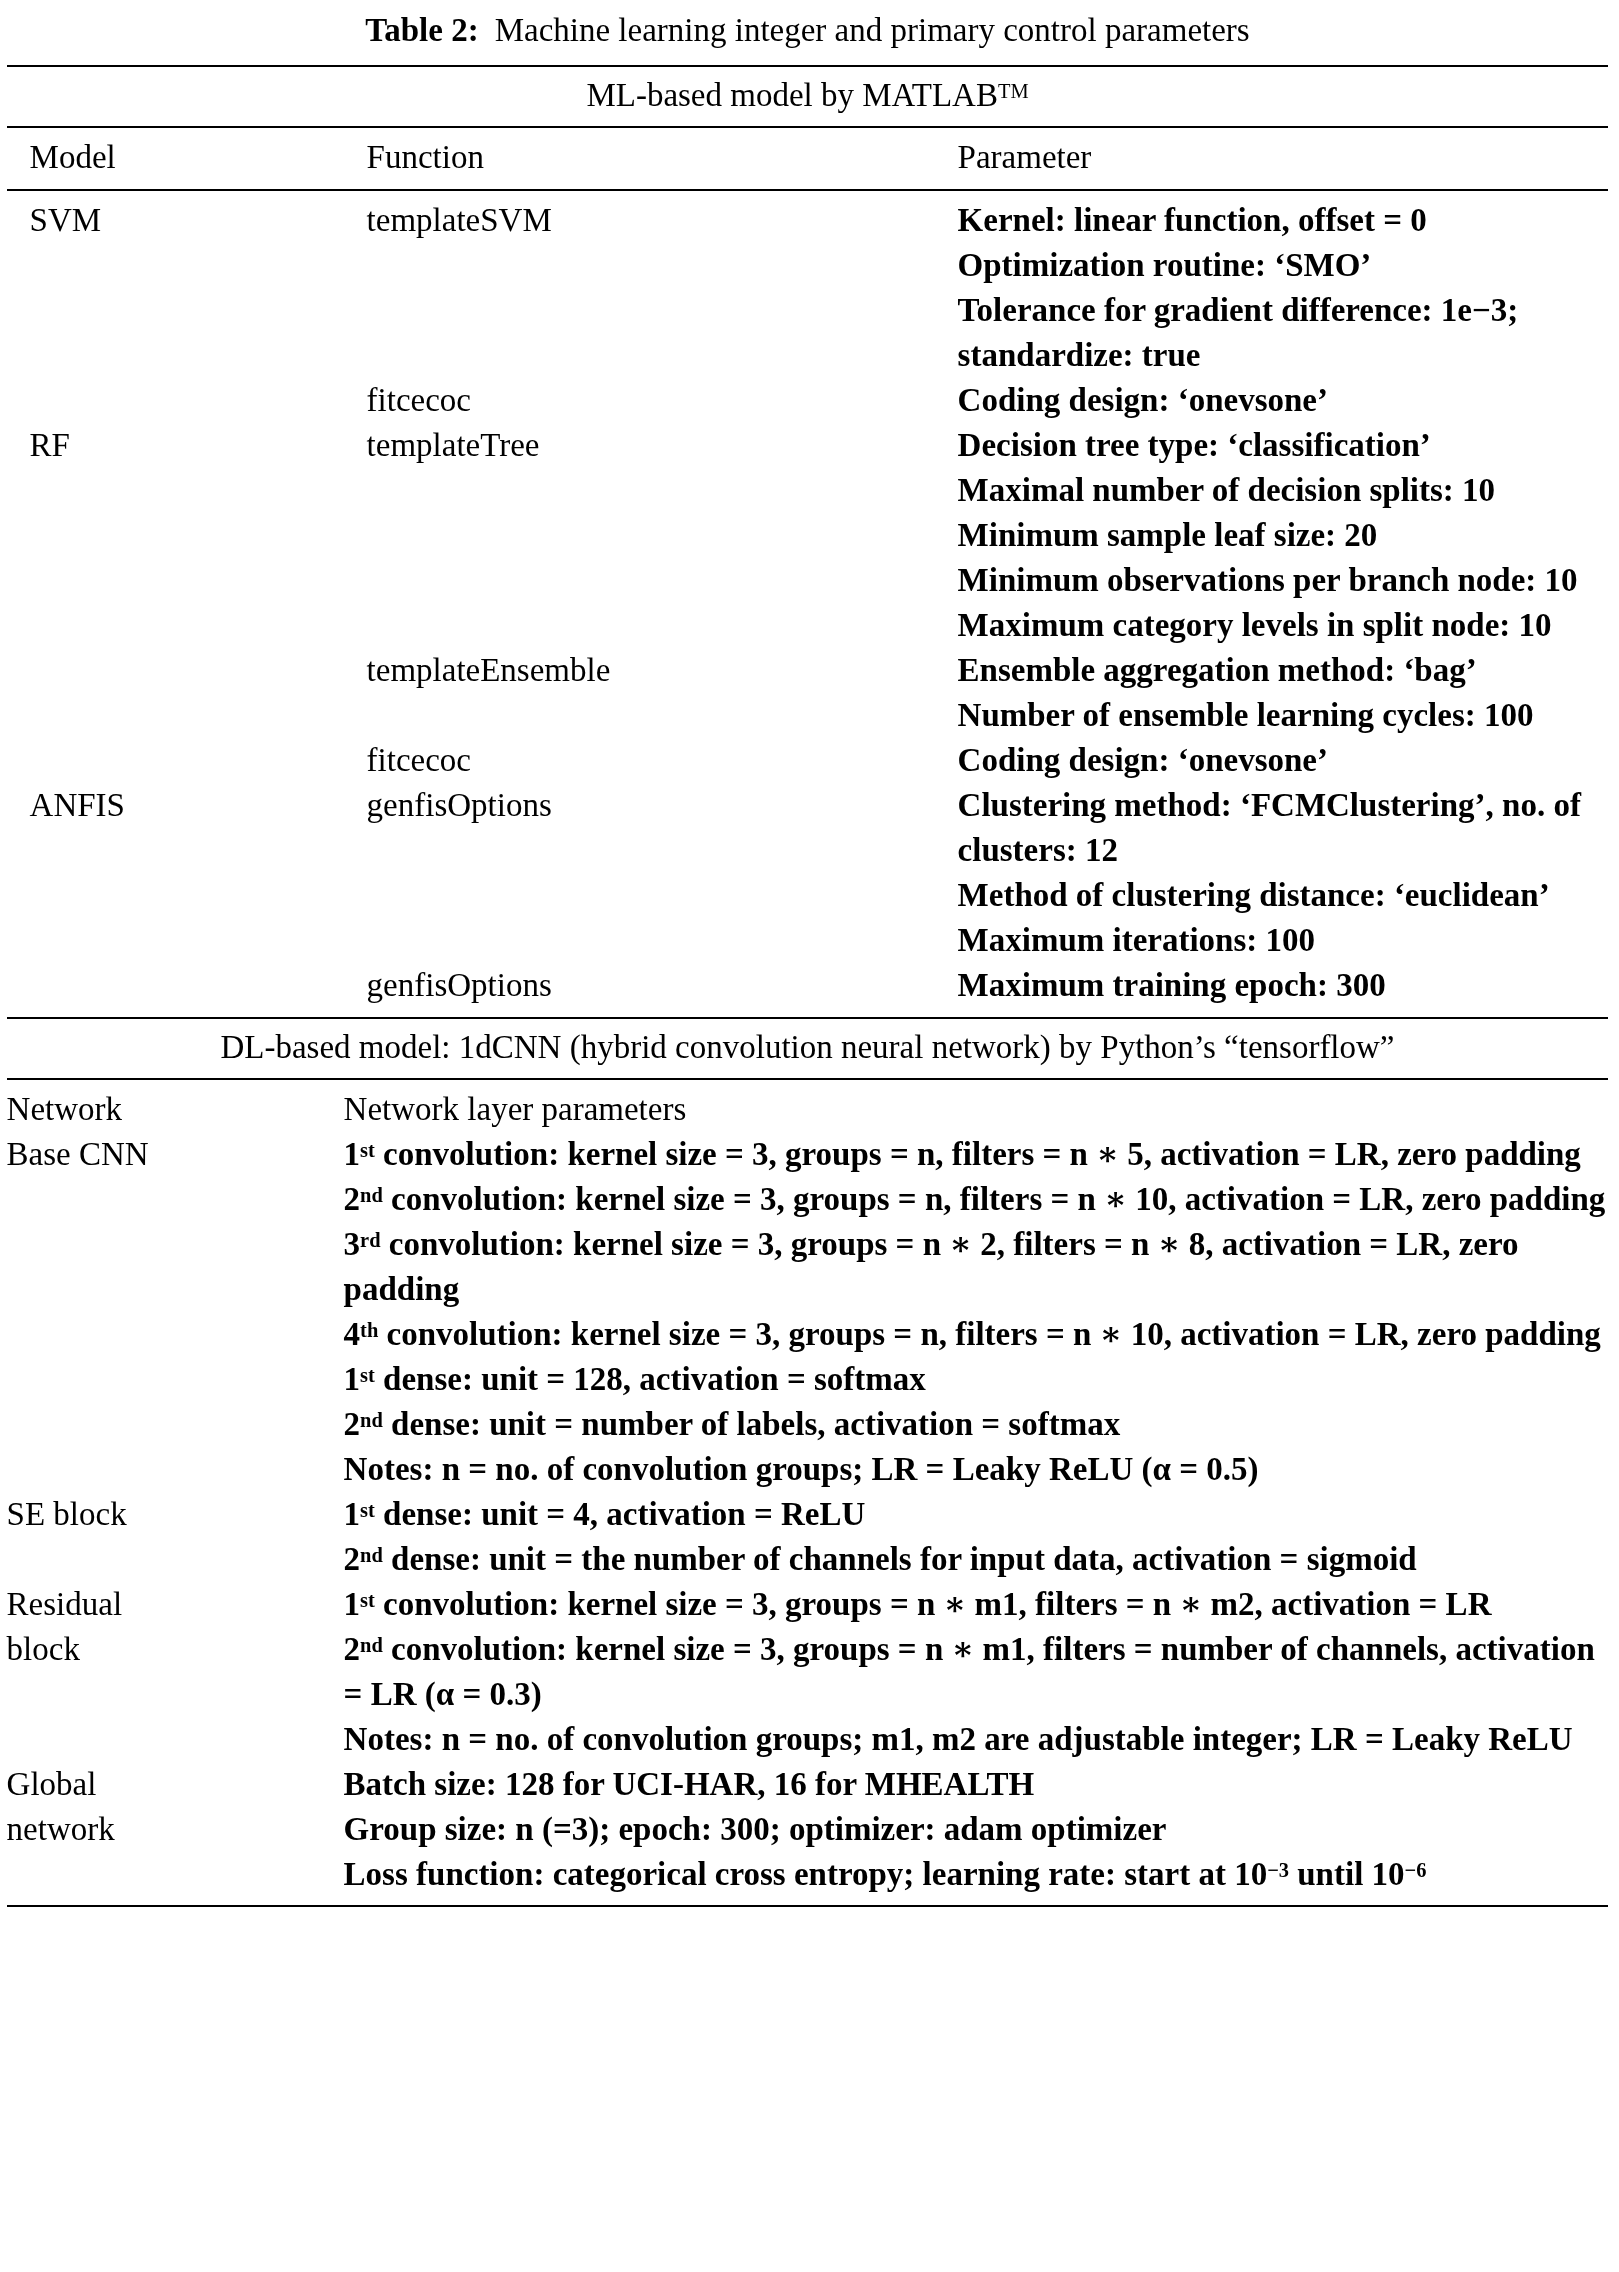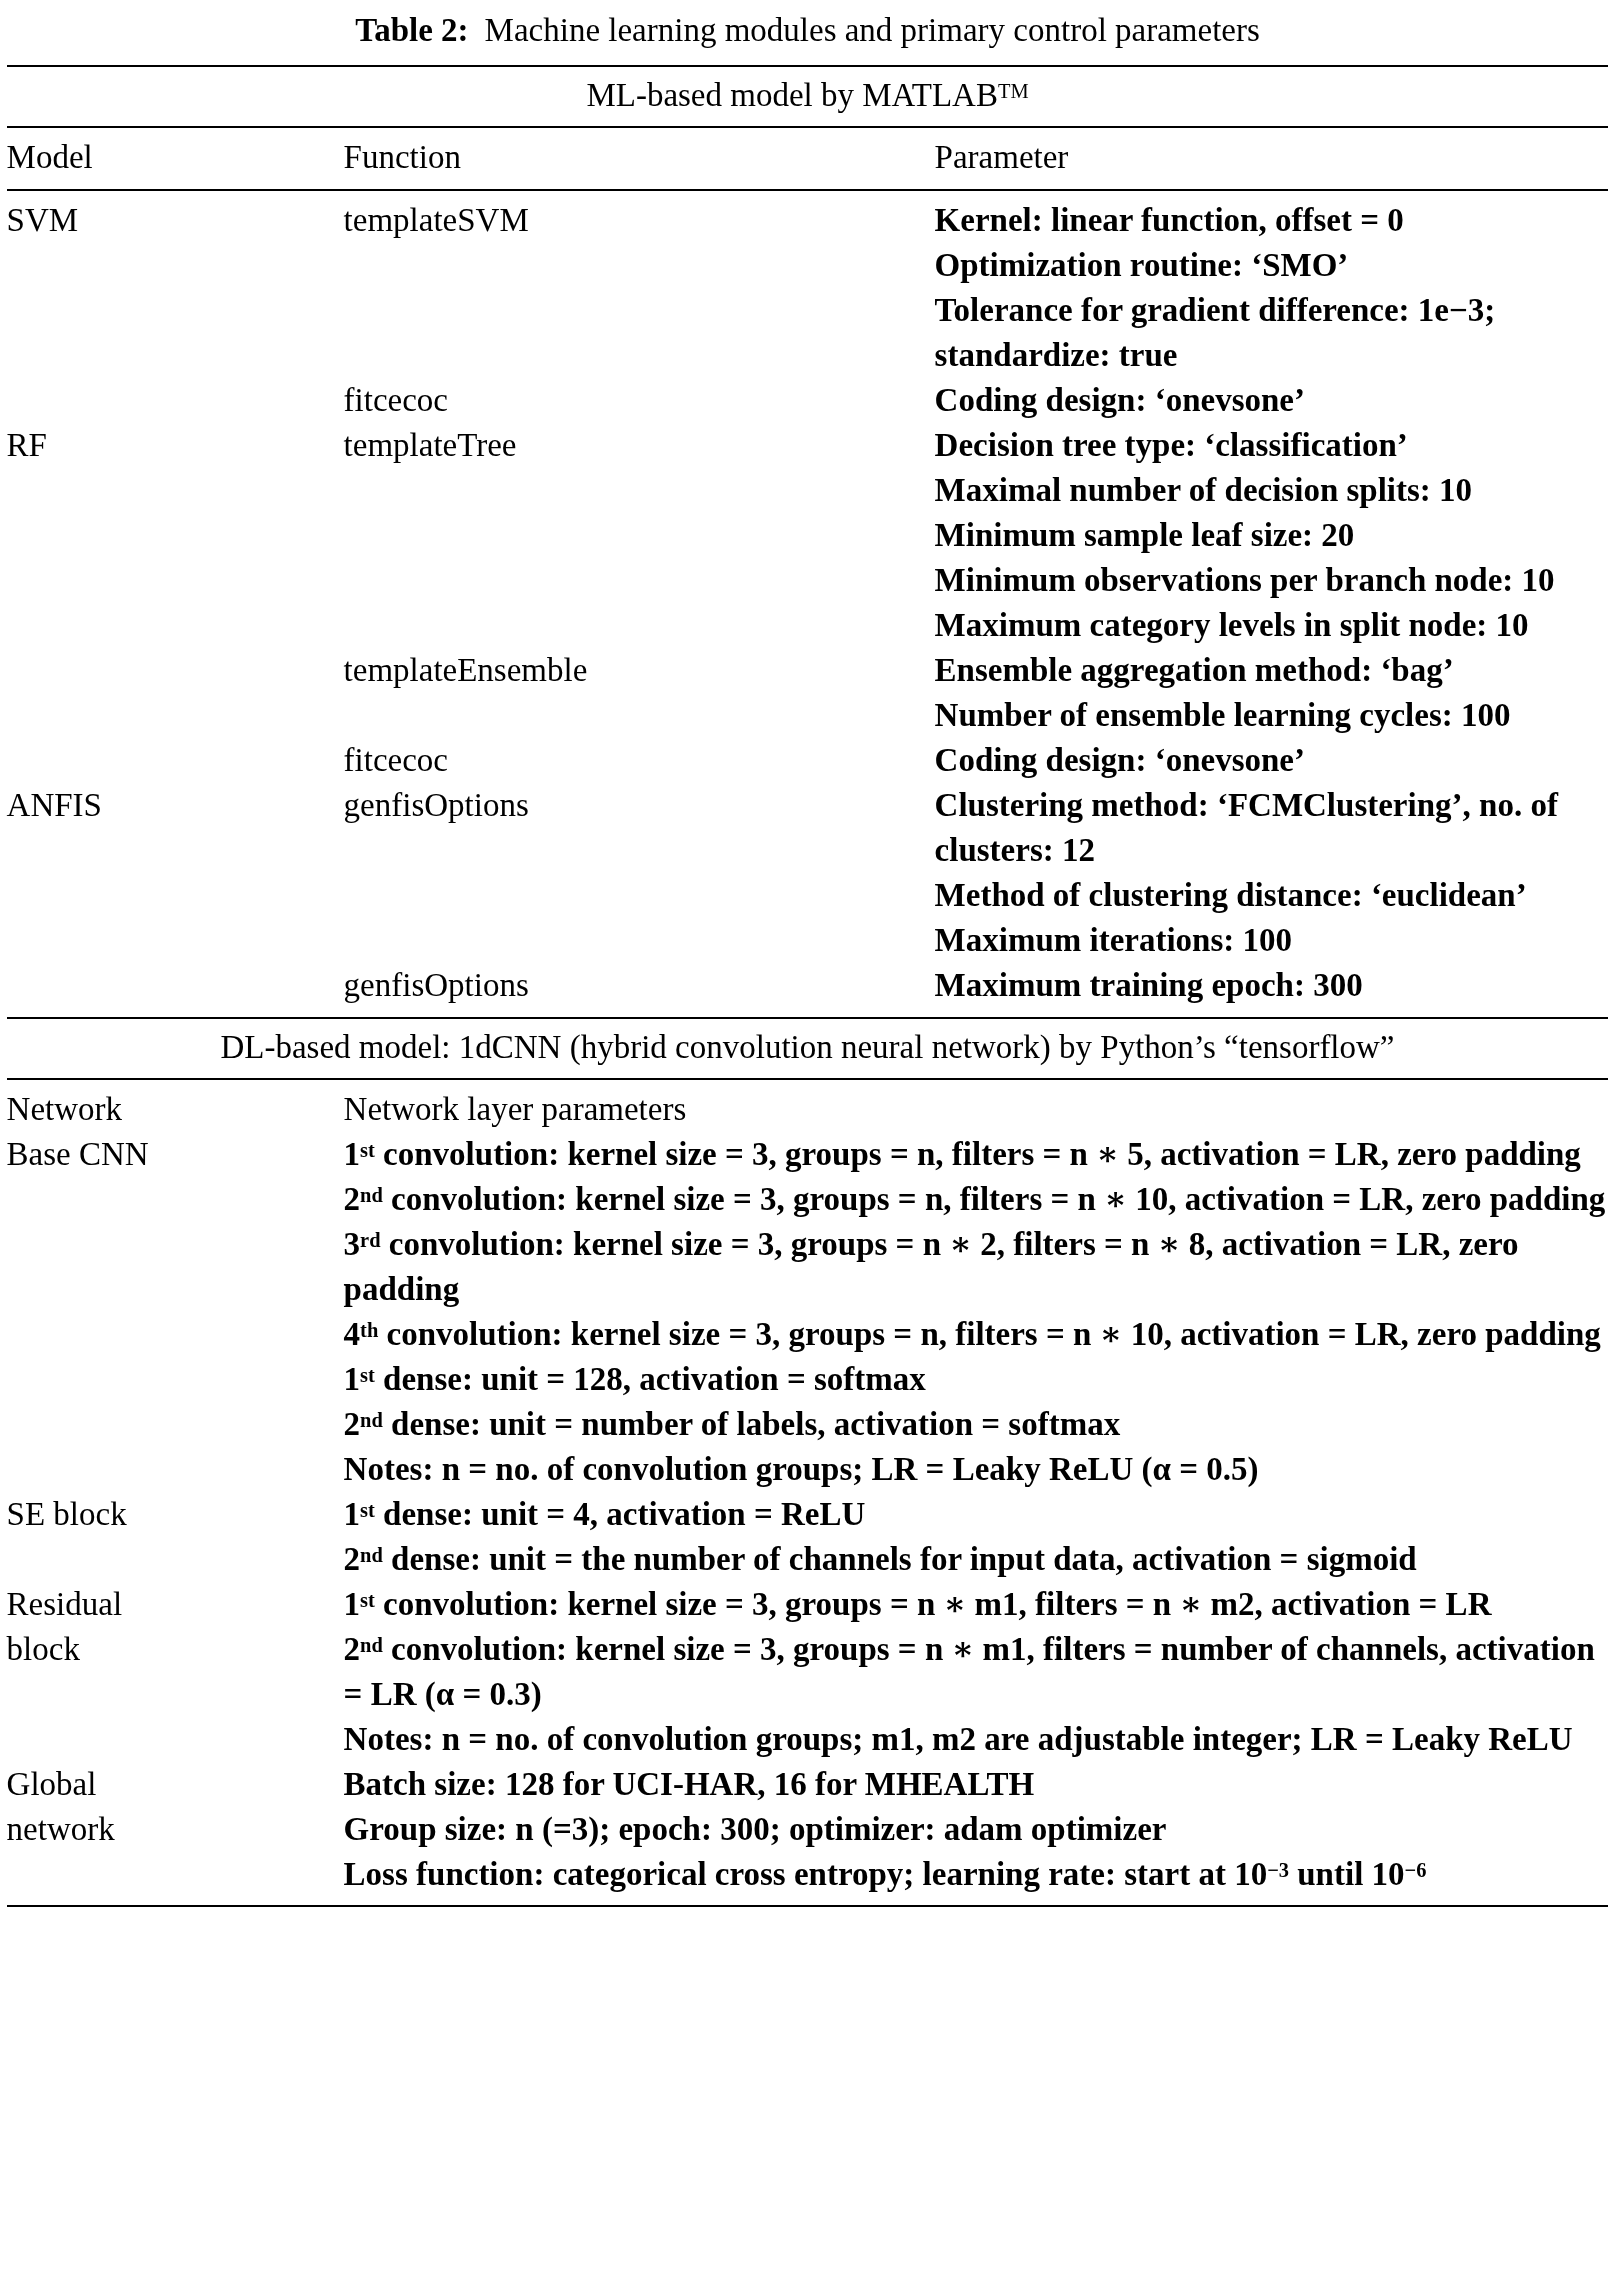--- a/index.html
+++ b/index.html
@@ -13,42 +13,42 @@
     min-height: 2273px;
     box-sizing: border-box;
     padding: 6.6px 11.6px 0 6.6px;
     font-size: 33px;
     line-height: 45px;
   }
   .caption { text-align: center; padding: 1.7px 0 11.6px; }
   .cap-label { font-weight: 700; margin-right: 16px; }
   .rule { height: 0; border-top: 2.5px solid #000; }
   .span-row { padding: 6.6px 0 7.5px; text-align: center; }
-  .grid3 { display: grid; grid-template-columns: 337px 591px 1fr; }
+  .grid3 { display: grid; grid-template-columns: 337px 591px 1fr; margin-left: 23px; }
   .grid2 { display: grid; grid-template-columns: 337px 1fr; }
   .head-row { padding: 7.5px 0 8.3px; }
   .body-block { padding: 7.5px 0 8.3px; }
   .cell { vertical-align: top; }
   .net-name { max-width: 166px; }
   .param { margin: 0; font-weight: bold; }
   sup {
     font-size: 62%;
     line-height: 0;
     vertical-align: baseline;
     position: relative;
     top: -0.42em;
   }
 </style>
 </head>
 <body>
 
 <div class="page">
 
   <div class="caption">
-    <span class="cap-label">Table 2:</span><span>Machine learning modules and primary control parameters</span>
+    <span class="cap-label">Table 2:</span><span>Machine learning integer and primary control parameters</span>
   </div>
 
   <div class="rule"></div>
 
   <div class="span-row">ML-based model by MATLAB<sup>TM</sup></div>
 
   <div class="rule"></div>
 
   <div class="grid3 head-row">
     <div class="cell">Model</div>

